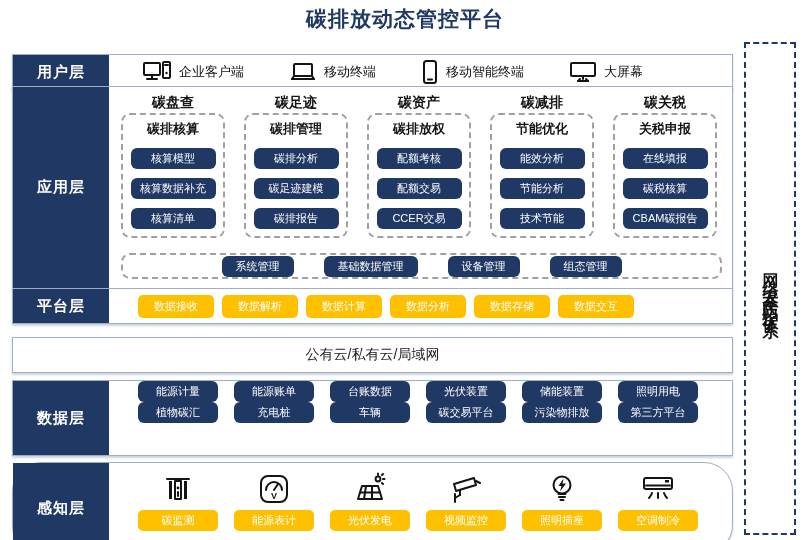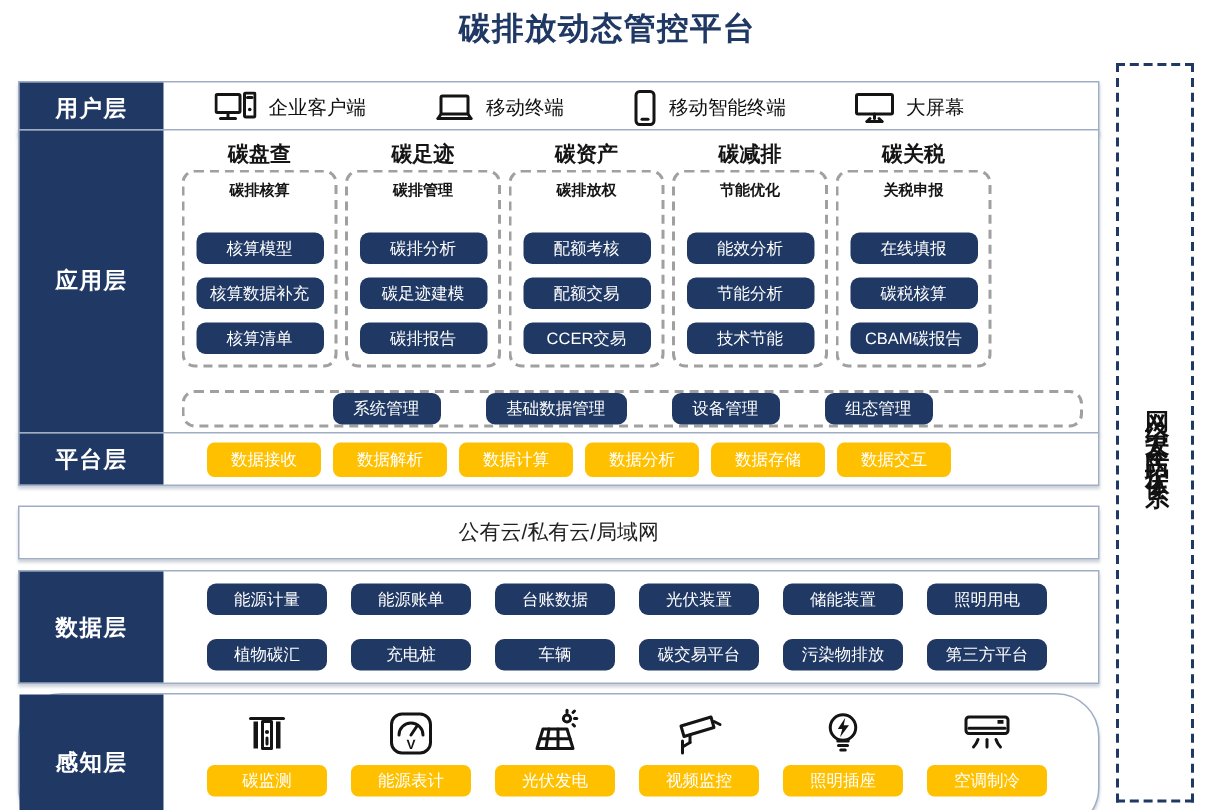--- a/index.html
+++ b/index.html
@@ -24,45 +24,45 @@
   #band-data{top:380px;height:76px;}
   #band-perception{top:462px;height:92px;border-radius:29px;}
 
   
   .user-row{display:flex;align-items:center;height:100%;gap:46px;padding-left:34px;}
   .device-item{display:flex;align-items:center;gap:8px;font-size:13px;color:#111;white-space:nowrap;}
   .device-item svg{display:block;}
 
   
   .app-wrap{padding:7px 10px 9px 12px;display:flex;flex-direction:column;height:100%;box-sizing:border-box;}
-  .app-cols{display:flex;gap:5px;}
+  .app-cols{display:flex;gap:19px;}
   .app-col{width:104px;display:flex;flex-direction:column;}
   .app-col-header{text-align:center;font-weight:bold;font-size:14px;color:#151515;height:17px;}
   .app-col-box{border:2px dashed var(--dashed,#A0A0A0);border-radius:9px;margin-top:2px;
                padding:3px 0 7px;}
-  .app-col-sub{text-align:center;font-weight:bold;font-size:10px;color:#151515;margin:2px 0 21px;}
+  .app-col-sub{text-align:center;font-weight:bold;font-size:13px;color:#151515;margin:2px 0 10px;}
   .navy-btn{background:var(--navy,#1F3864);color:#fff;font-size:11px;border-radius:6px;
             height:21px;display:flex;align-items:center;justify-content:center;white-space:nowrap;}
   .app-col-box .navy-btn{width:85px;margin:0 auto 9px;}
   .app-col-box .navy-btn:last-child{margin-bottom:0;}
   .app-common{margin-top:15px;border:2px dashed var(--dashed,#A0A0A0);border-radius:9px;
               height:36px;display:flex;align-items:center;justify-content:center;gap:30px;}
   .app-common .navy-btn{padding:0 14px;}
 
   
   .platform-row{display:flex;align-items:center;height:100%;gap:8px;padding-left:29px;}
   .yellow-btn{background:var(--yellow,#FFC000);color:#fff;font-size:11px;border-radius:5px;
               width:76px;height:23px;display:flex;align-items:center;justify-content:center;white-space:nowrap;}
 
   
   .network-center{display:flex;align-items:center;justify-content:center;height:100%;
                   font-size:14px;color:#222;}
 
   
-  .data-wrap{display:flex;flex-direction:column;justify-content:center;gap:16px;height:100%;padding-left:29px;}
+  .data-wrap{display:flex;flex-direction:column;gap:0;height:100%;padding-left:29px;}
   .data-row{display:flex;gap:16px;}
   .data-row .navy-btn{width:80px;height:21px;}
 
   
   .sense-row{display:flex;align-items:flex-start;gap:16px;height:100%;padding:5px 0 0 29px;box-sizing:border-box;}
   .sense-item{width:80px;display:flex;flex-direction:column;align-items:center;gap:4px;}
   .sense-icon{height:38px;display:flex;align-items:flex-end;justify-content:center;}
   .sense-label{background:var(--yellow,#FFC000);color:#fff;font-size:11px;border-radius:5px;
                width:80px;height:21px;display:flex;align-items:center;justify-content:center;white-space:nowrap;}
 

